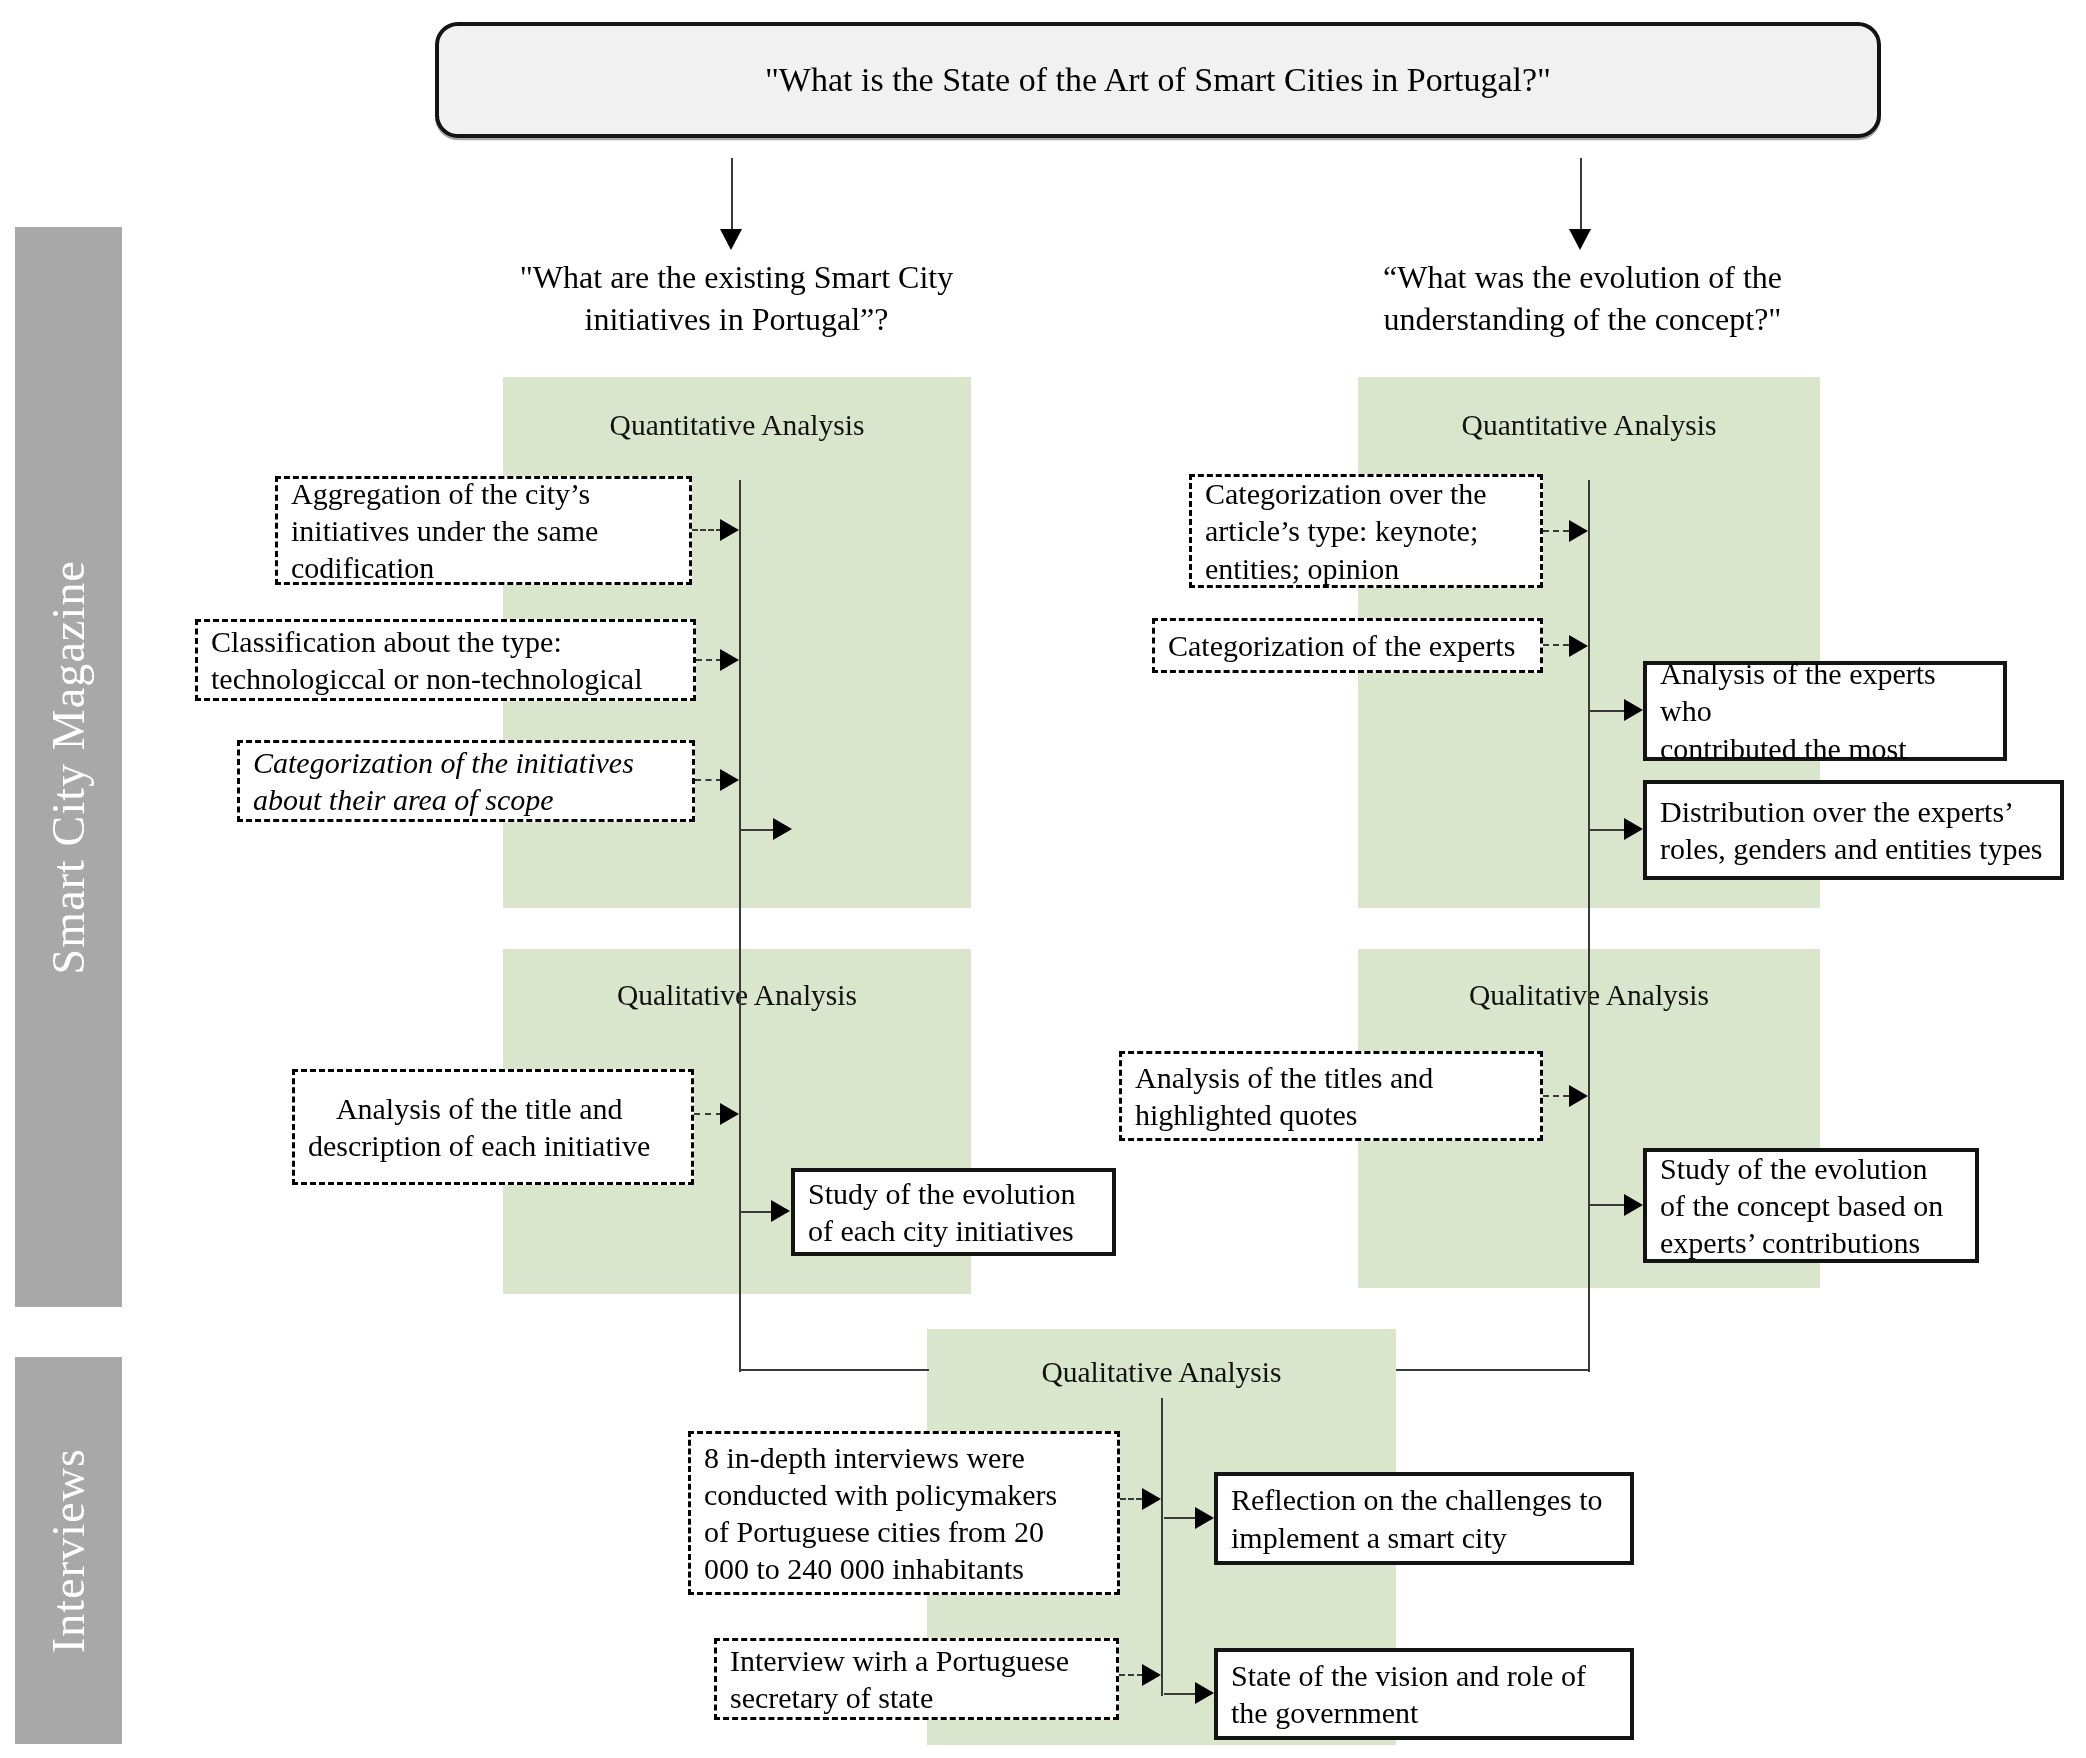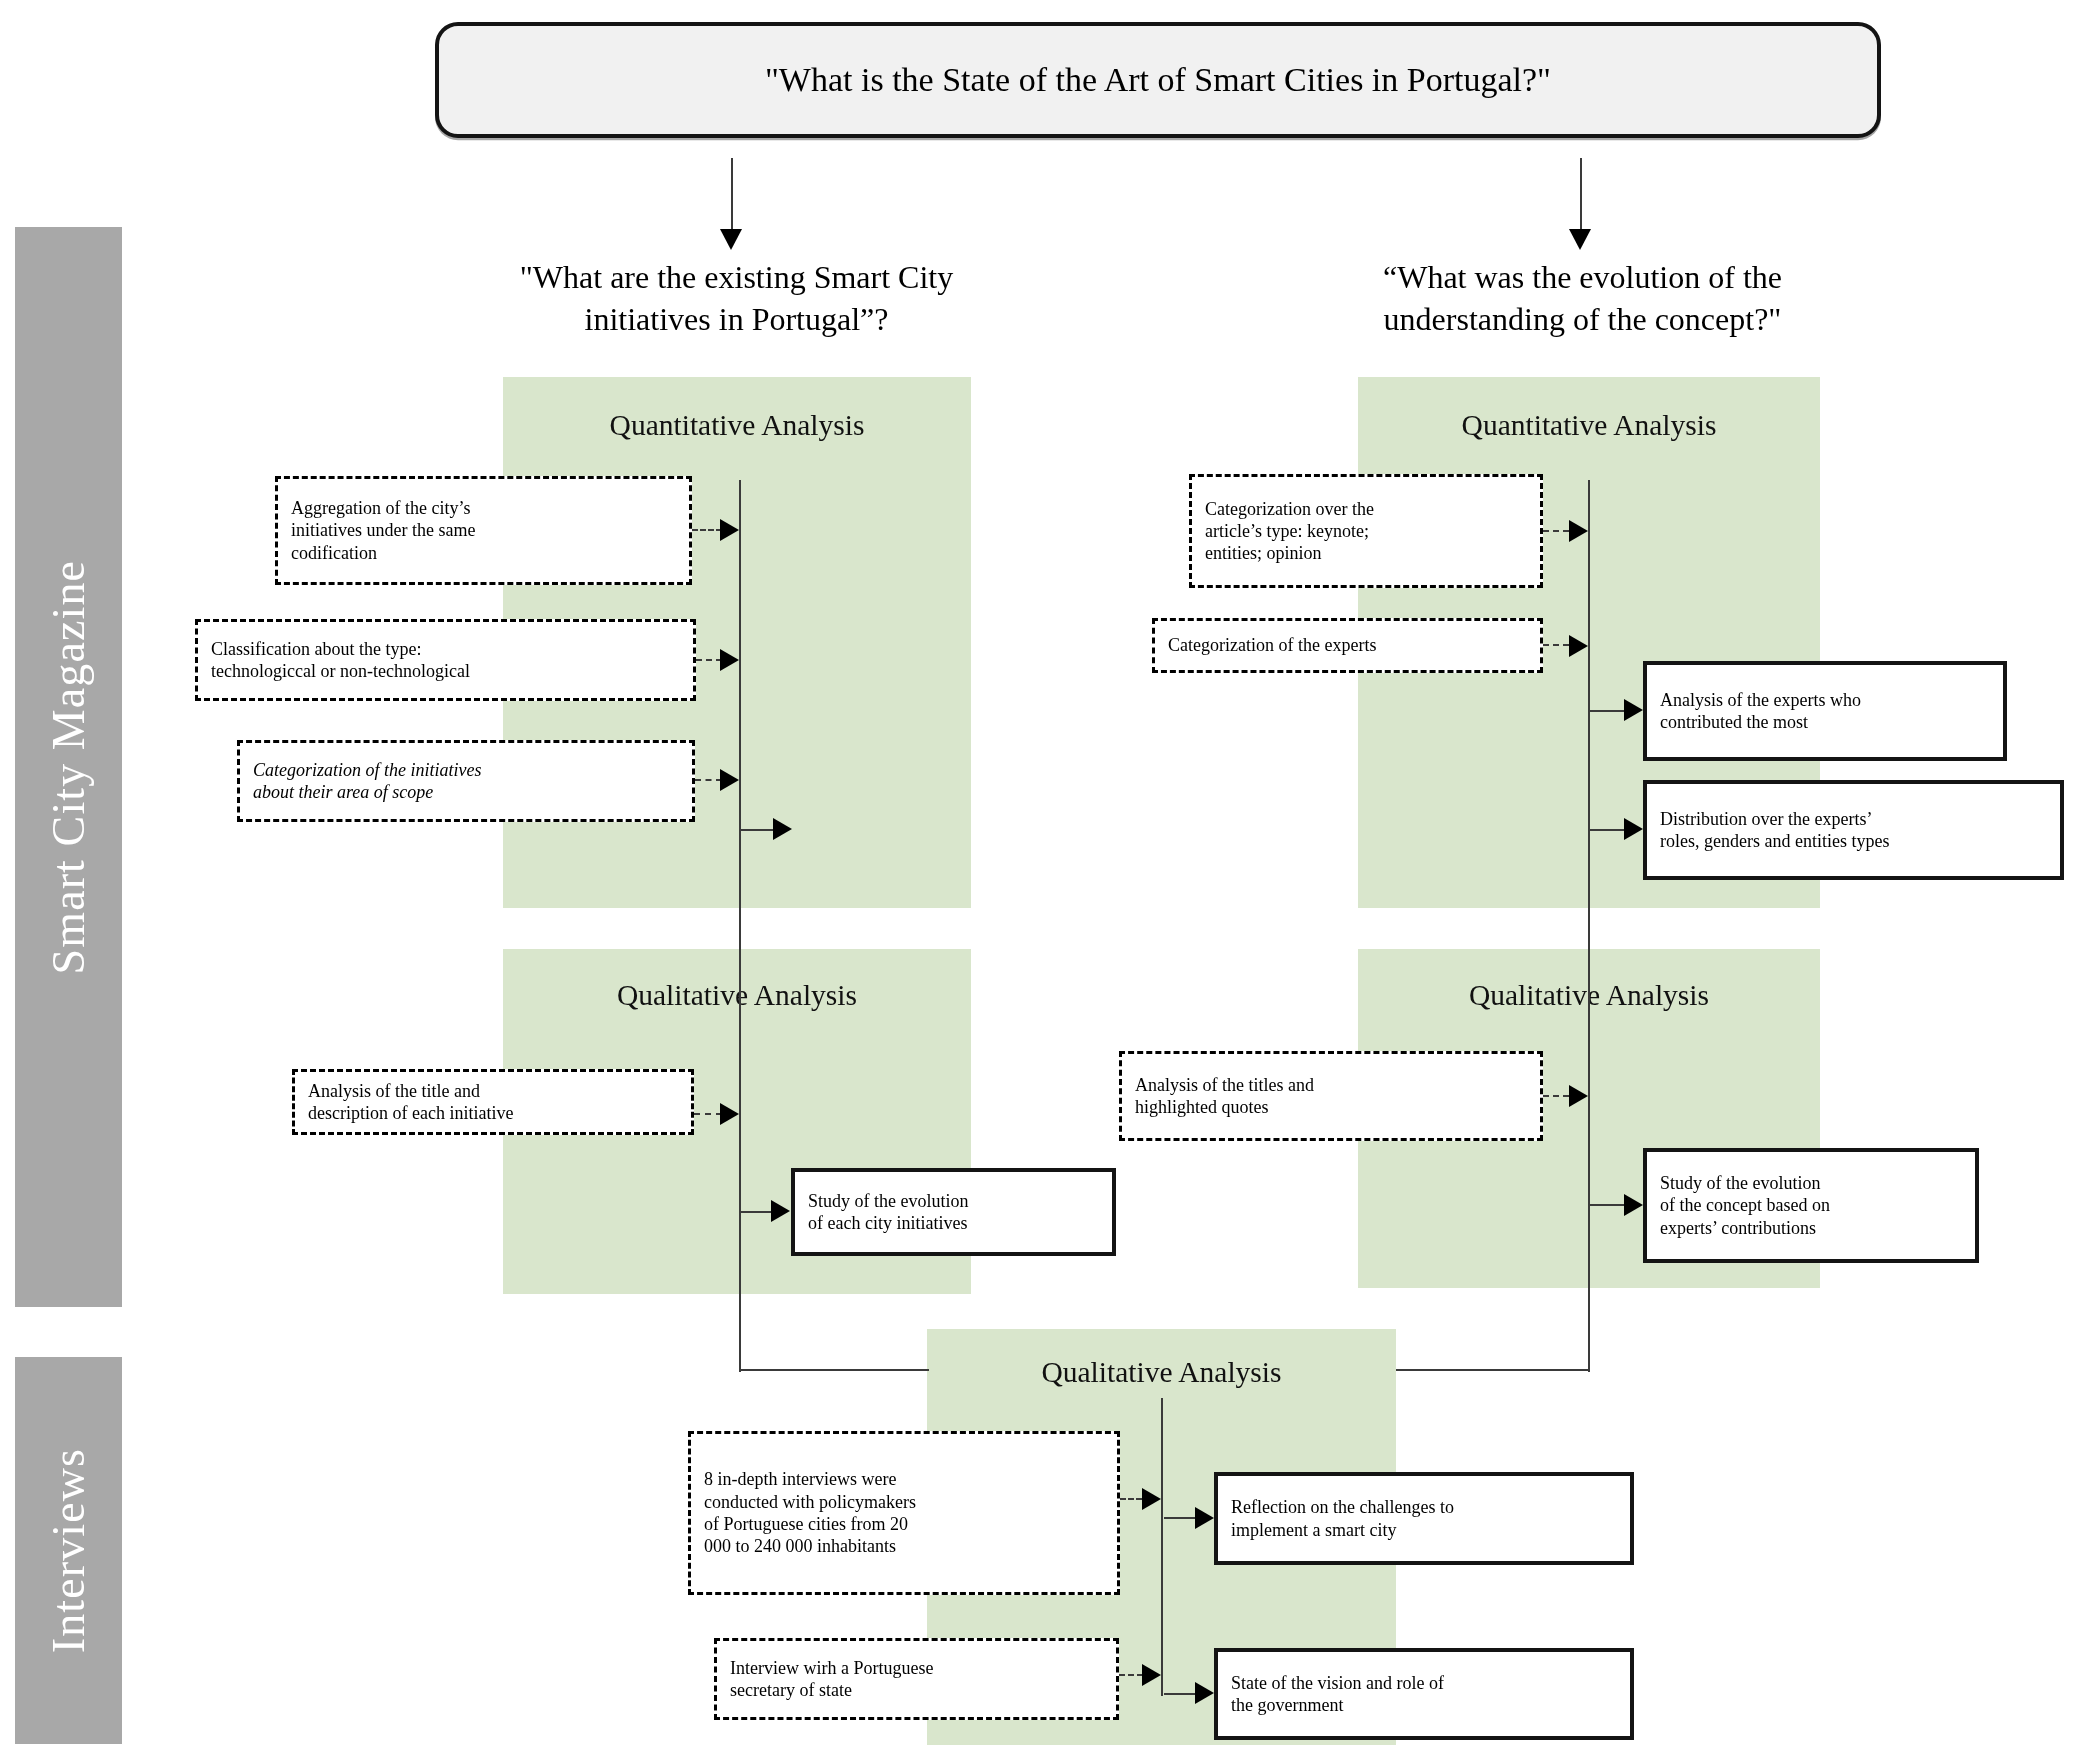--- a/index.html
+++ b/index.html
@@ -19,21 +19,21 @@
   .sidebar span{writing-mode:vertical-rl;transform:rotate(180deg);color:#ffffff;font-size:46px;letter-spacing:1.1px;white-space:nowrap;}
 
   .main-box{position:absolute;left:435px;top:22px;width:1446px;height:116px;
     background:var(--panel);border:4.4px solid var(--border);border-radius:23px;
     display:flex;align-items:center;justify-content:center;font-size:34px;color:#000;
     box-shadow:0 2.2px 0 rgba(0,0,0,0.35);}
 
   .subq{position:absolute;width:547px;text-align:center;font-size:32px;line-height:1.32;color:#000;white-space:pre-line;}
 
   .box{position:absolute;background:#ffffff;display:flex;align-items:center;
-    font-size:18px;line-height:1.24;color:#000;white-space:pre-line;padding:22px 13px;}
+    font-size:30px;line-height:1.24;color:#000;white-space:pre-line;padding:22px 13px;}
   .dashed{border:3.3px dashed #000;}
   .solid{border:4.4px solid var(--border);}
 
   .vline{position:absolute;width:2.2px;background:var(--line);}
   .hline{position:absolute;height:2.2px;background:var(--line);}
   .dashline{position:absolute;height:0;border-top:2.7px dashed var(--line);}
   .head-right{position:absolute;width:0;height:0;border-left:19.7px solid #000;
     border-top:11.5px solid transparent;border-bottom:11.5px solid transparent;}
   .head-down{position:absolute;width:0;height:0;border-top:21px solid #000;
     border-left:11.5px solid transparent;border-right:11.5px solid transparent;}
@@ -92,21 +92,21 @@
 
   <div class="dashline" style="left:692px;top:529px;width:30px;"></div>
   <div class="head-right" style="left:720px;top:519px;"></div>
   <div class="dashline" style="left:696px;top:659px;width:26px;"></div>
   <div class="head-right" style="left:720px;top:649px;"></div>
   <div class="dashline" style="left:695px;top:779px;width:27px;"></div>
   <div class="head-right" style="left:720px;top:769px;"></div>
   <div class="hline" style="left:741px;top:829px;width:33px;"></div>
   <div class="head-right" style="left:773px;top:818px;"></div>
 
-  <div class="box dashed" style="left:292px;top:1069px;width:402px;height:66px;">Analysis of the title and
+  <div class="box dashed" style="left:292px;top:1069px;width:402px;height:116px;text-align:center;">Analysis of the title and
 description of each initiative</div>
   <div class="box solid" style="left:791px;top:1168px;width:325px;height:88px;">Study of the evolution
 of each city initiatives</div>
 
   <div class="dashline" style="left:694px;top:1113px;width:28px;"></div>
   <div class="head-right" style="left:720px;top:1103px;"></div>
   <div class="hline" style="left:741px;top:1211px;width:32px;"></div>
   <div class="head-right" style="left:771px;top:1200px;"></div>
 
   <div class="box dashed" style="left:1189px;top:474px;width:354px;height:114px;">Categorization over the

